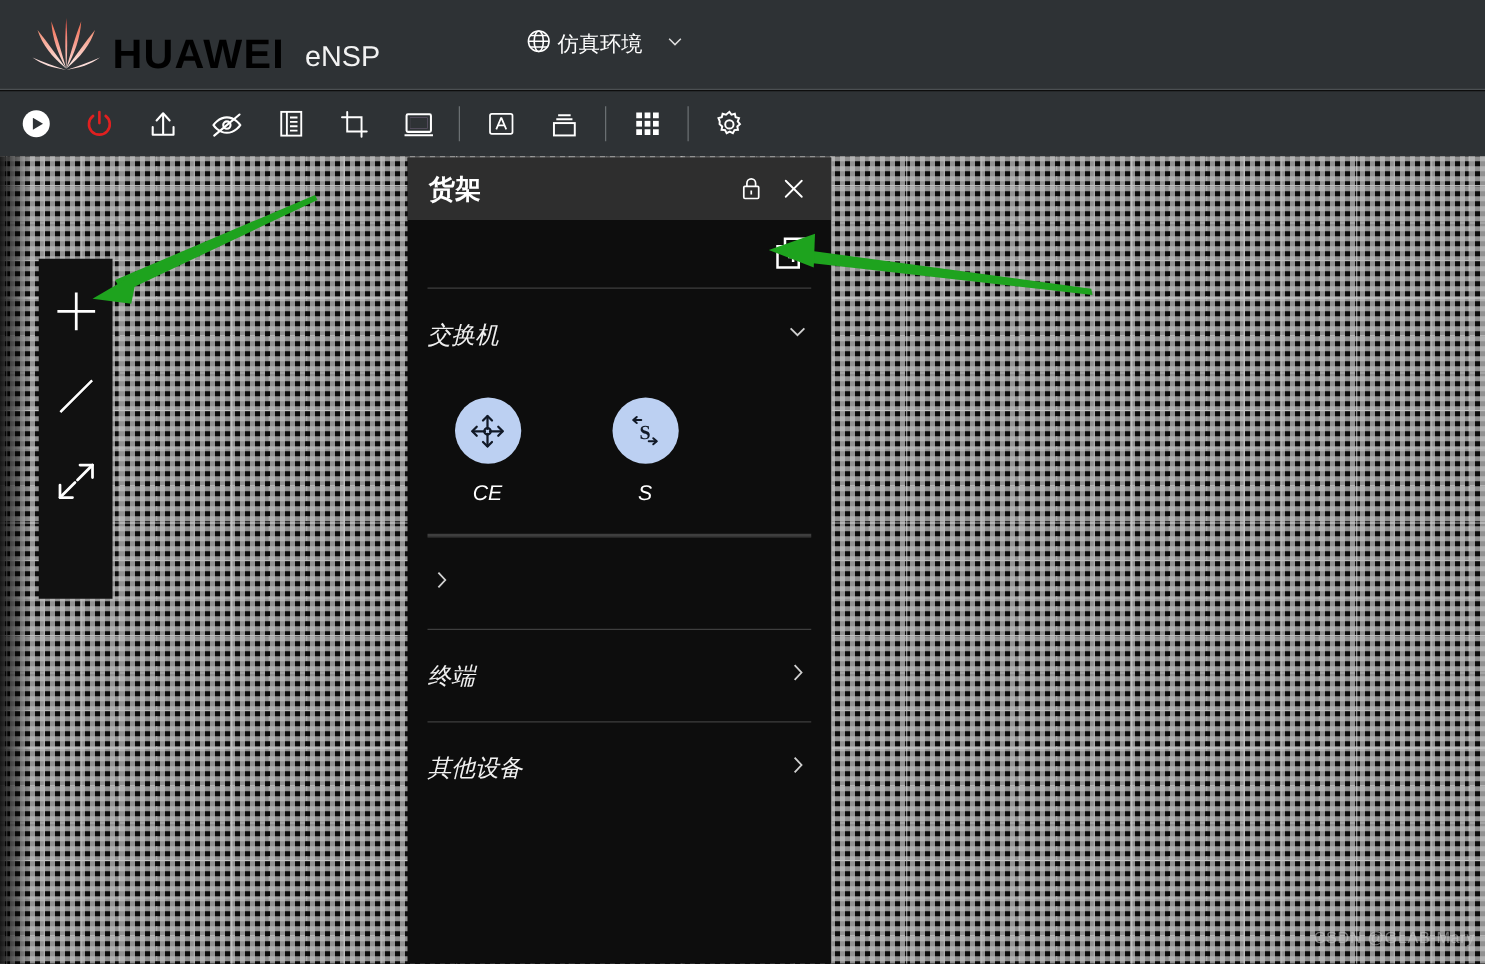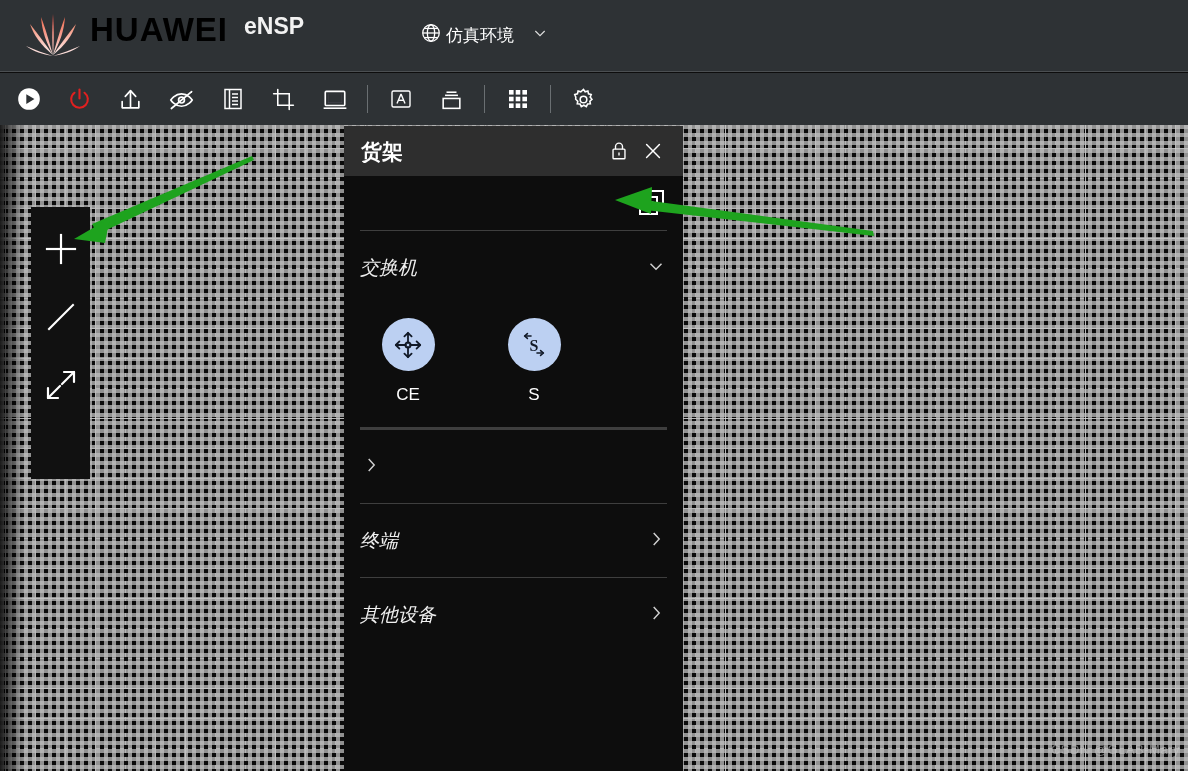--- a/index.html
+++ b/index.html
@@ -11,31 +11,30 @@
   }
   #app { position: relative; width: 1188px; height: 771px; overflow: hidden; }
 
   
   .topbar {
     position: absolute; left: 0; top: 0; width: 1188px; height: 72px;
     background: #2e3235;
     border-bottom: 1px solid #4b4f52;
     display: flex; align-items: center;
   }
-  .brand { display: flex; align-items: flex-start; margin-left: 24px; }
+  .brand { display: flex; align-items: flex-end; margin-left: 24px; }
   .hw-logo { width: 58px; height: 46px; position: relative; }
   .hw-word {
     font-size: 33px; font-weight: bold; color: #000;
     letter-spacing: 1px; margin-left: 8px; line-height: 1;
     font-family: "Liberation Sans", sans-serif;
   }
   .app-name {
     font-size: 23px; color: #f2f2f2; margin-left: 16px;
     font-family: "Liberation Sans", sans-serif;
-    font-weight: bold;
   }
   .env-select {
     display: flex; align-items: center; gap: 4px;
     margin-left: 116px; color: #ffffff; font-size: 17px; cursor: pointer;
   }
   .env-label { font-size: 17px; color: #ffffff; }
   .chev-down { margin-left: 14px; }
 
   
   .toolbar {
@@ -97,21 +96,21 @@
     padding-top: 8px; gap: 0;
   }
   .lt-btn {
     width: 58px; height: 68px;
     display: flex; align-items: center; justify-content: center;
     cursor: pointer;
   }
 
   
   .panel {
-    position: absolute; left: 344px; top: 126px;
+    position: absolute; left: 326px; top: 126px;
     width: 339px; height: 645px;
     background: #0d0d0d;
     overflow: hidden;
   }
   .panel-head {
     height: 50px; background: #2e2e2e;
     display: flex; align-items: center;
     padding: 0 16px 0 17px;
   }
   .panel-title {
@@ -144,21 +143,21 @@
   }
   .dev {
     display: flex; flex-direction: column; align-items: center;
     cursor: pointer; width: 68px;
   }
   .dev-circle {
     width: 53px; height: 53px; border-radius: 50%;
     background: #bcd0f2;
     display: flex; align-items: center; justify-content: center;
   }
-  .dev-label { margin-top: 14px; font-size: 17px; color: #ffffff; }
+  .dev-label { margin-top: 14px; font-size: 17px; color: #ffffff; font-style: italic; }
 
   
   .arrows { position: absolute; inset: 0; pointer-events: none; }
 
   
   .watermark {
     position: absolute; right: 8px; bottom: 14px;
     font-size: 13px; color: rgba(200,200,200,.55);
     letter-spacing: .5px; pointer-events: none;
     font-family: "Liberation Sans", sans-serif;

